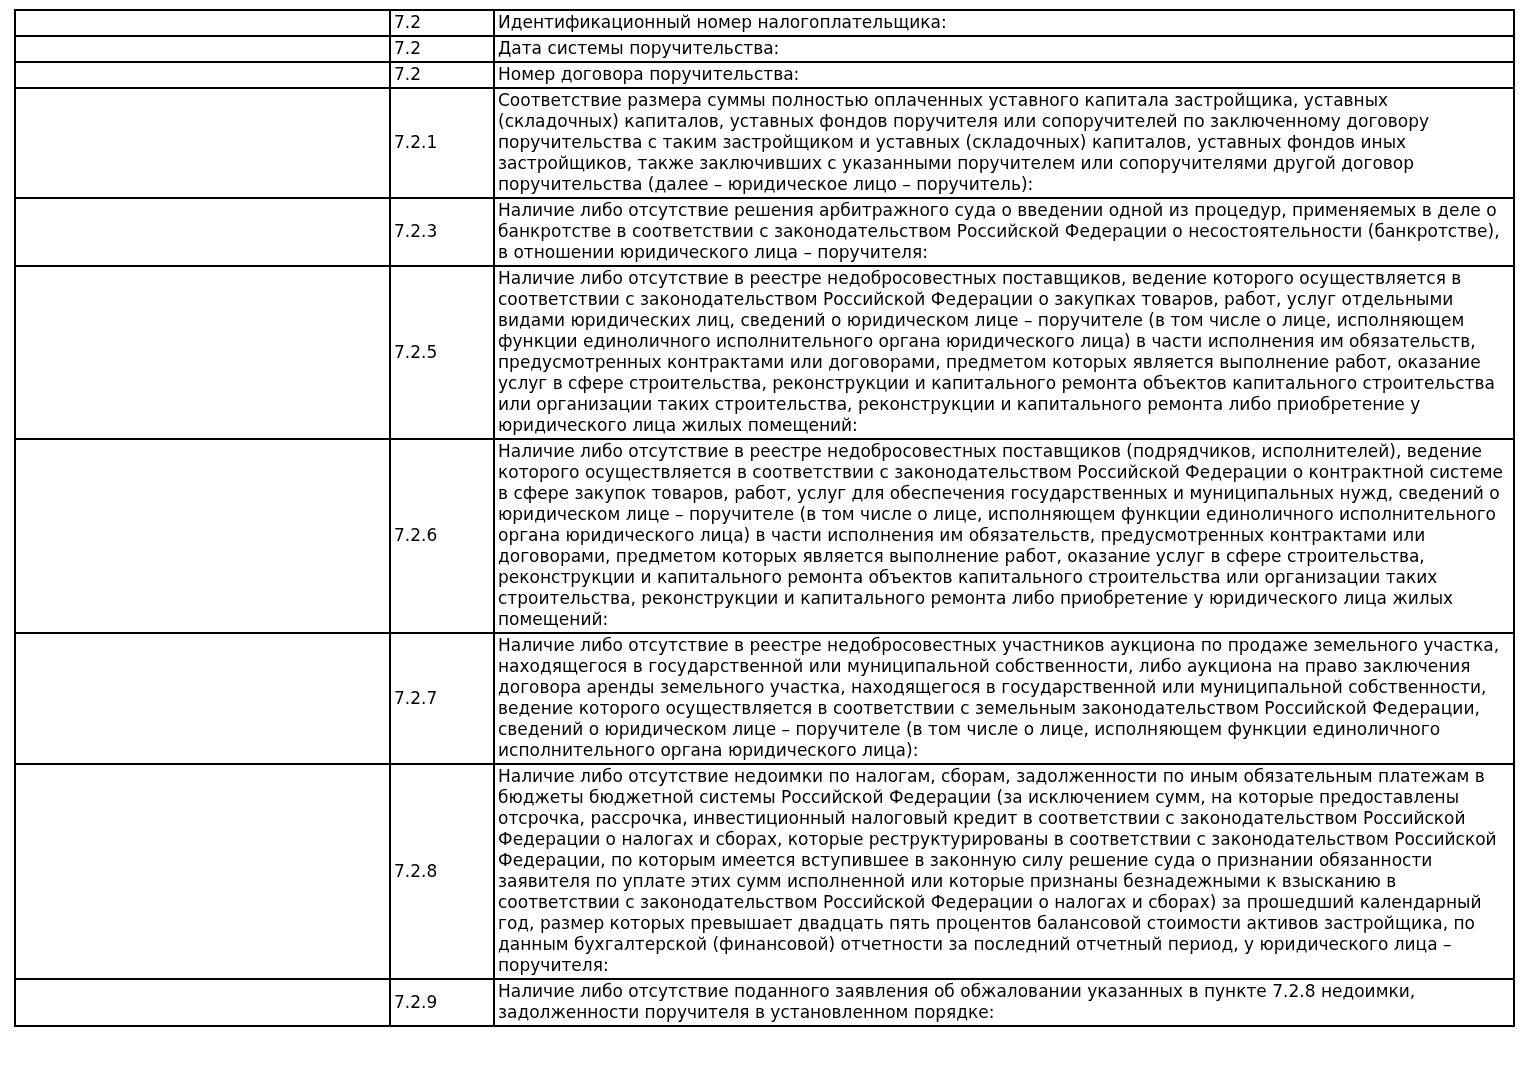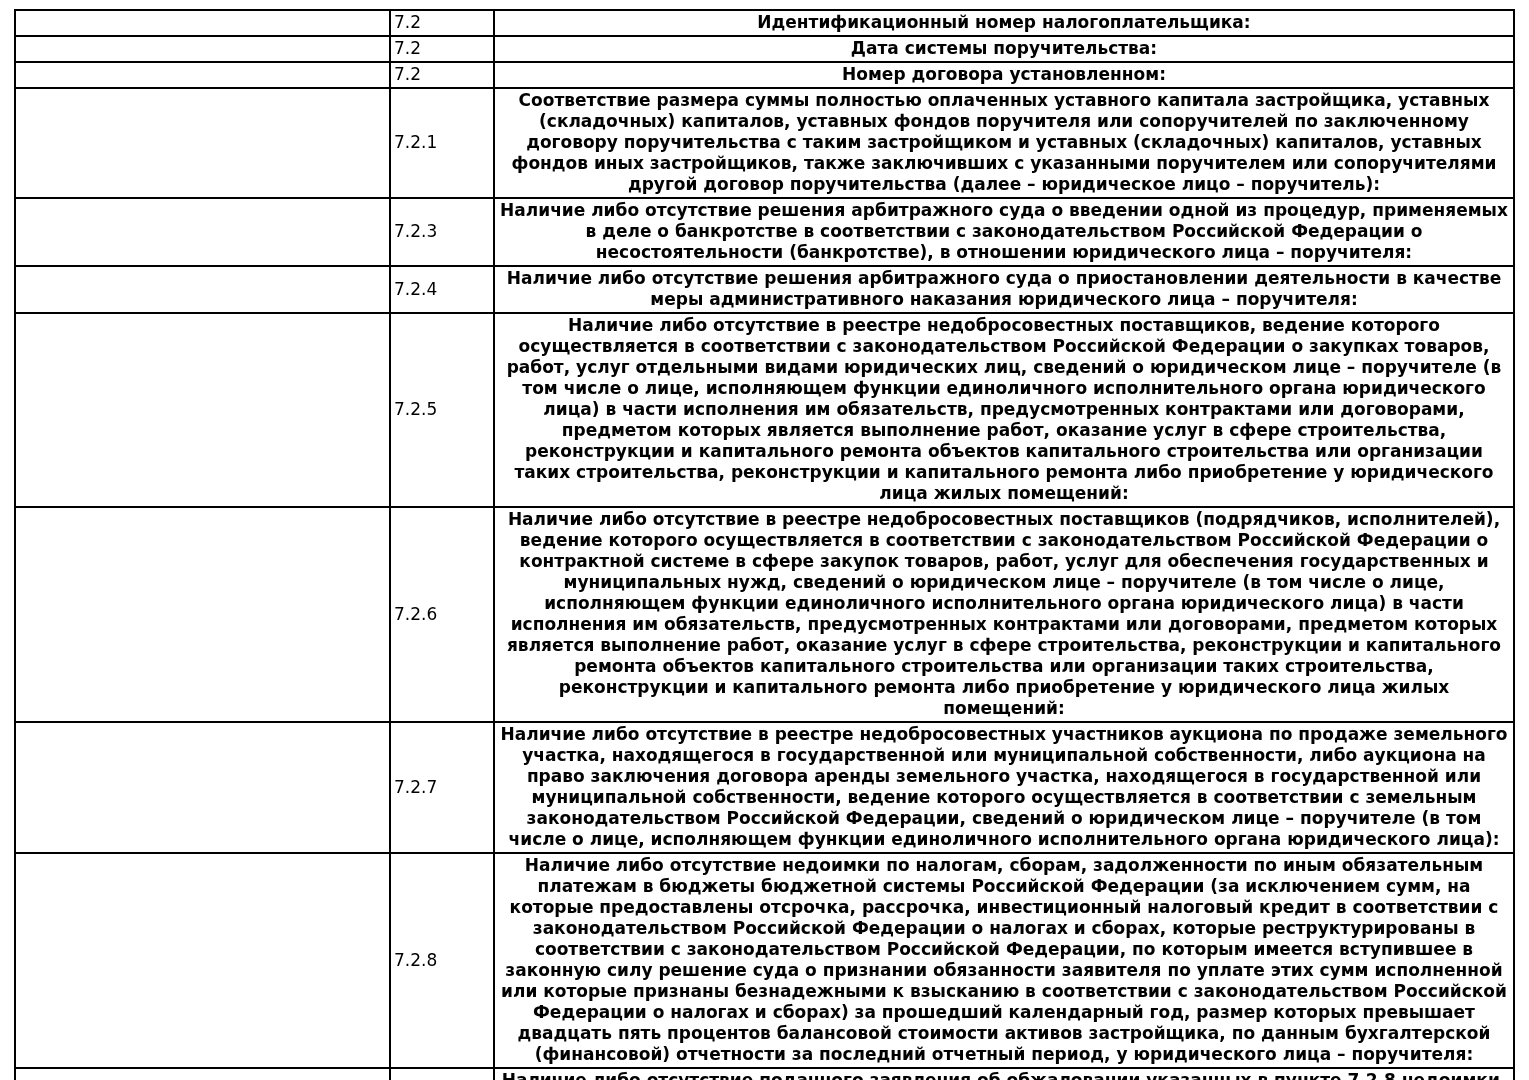--- a/index.html
+++ b/index.html
@@ -39,22 +39,21 @@
     width: 375px;
   }
   td.col-num {
     width: 104px;
     vertical-align: middle;
     text-align: left;
   }
   td.col-text {
     width: 1020px;
     vertical-align: top;
-    text-align: center;
-    font-weight: bold;
+    text-align: left;
   }
 </style>
 </head>
 <body>
 
 <div class="page">
   <table class="decl">
     <colgroup>
       <col style="width:375px">
       <col style="width:104px">
@@ -69,41 +68,36 @@
 
   <tr>
     <td class="col-blank"></td>
     <td class="col-num">7.2</td>
     <td class="col-text">Дата системы поручительства:</td>
   </tr>
 
   <tr>
     <td class="col-blank"></td>
     <td class="col-num">7.2</td>
-    <td class="col-text">Номер договора установленном:</td>
+    <td class="col-text">Номер договора поручительства:</td>
   </tr>
 
   <tr>
     <td class="col-blank"></td>
     <td class="col-num">7.2.1</td>
     <td class="col-text">Соответствие размера суммы полностью оплаченных уставного капитала застройщика, уставных (складочных) капиталов, уставных фондов поручителя или сопоручителей по заключенному договору поручительства с таким застройщиком и уставных (складочных) капиталов, уставных фондов иных застройщиков, также заключивших с указанными поручителем или сопоручителями другой договор поручительства (далее – юридическое лицо – поручитель):</td>
   </tr>
 
 
   <tr>
     <td class="col-blank"></td>
     <td class="col-num">7.2.3</td>
     <td class="col-text">Наличие либо отсутствие решения арбитражного суда о введении одной из процедур, применяемых в деле о банкротстве в соответствии с законодательством Российской Федерации о несостоятельности (банкротстве), в отношении юридического лица – поручителя:</td>
   </tr>
 
-  <tr>
-    <td class="col-blank"></td>
-    <td class="col-num">7.2.4</td>
-    <td class="col-text">Наличие либо отсутствие решения арбитражного суда о приостановлении деятельности в качестве меры административного наказания юридического лица – поручителя:</td>
-  </tr>
 
   <tr>
     <td class="col-blank"></td>
     <td class="col-num">7.2.5</td>
     <td class="col-text">Наличие либо отсутствие в реестре недобросовестных поставщиков, ведение которого осуществляется в соответствии с законодательством Российской Федерации о закупках товаров, работ, услуг отдельными видами юридических лиц, сведений о юридическом лице – поручителе (в том числе о лице, исполняющем функции единоличного исполнительного органа юридического лица) в части исполнения им обязательств, предусмотренных контрактами или договорами, предметом которых является выполнение работ, оказание услуг в сфере строительства, реконструкции и капитального ремонта объектов капитального строительства или организации таких строительства, реконструкции и капитального ремонта либо приобретение у юридического лица жилых помещений:</td>
   </tr>
 
   <tr>
     <td class="col-blank"></td>
     <td class="col-num">7.2.6</td>

